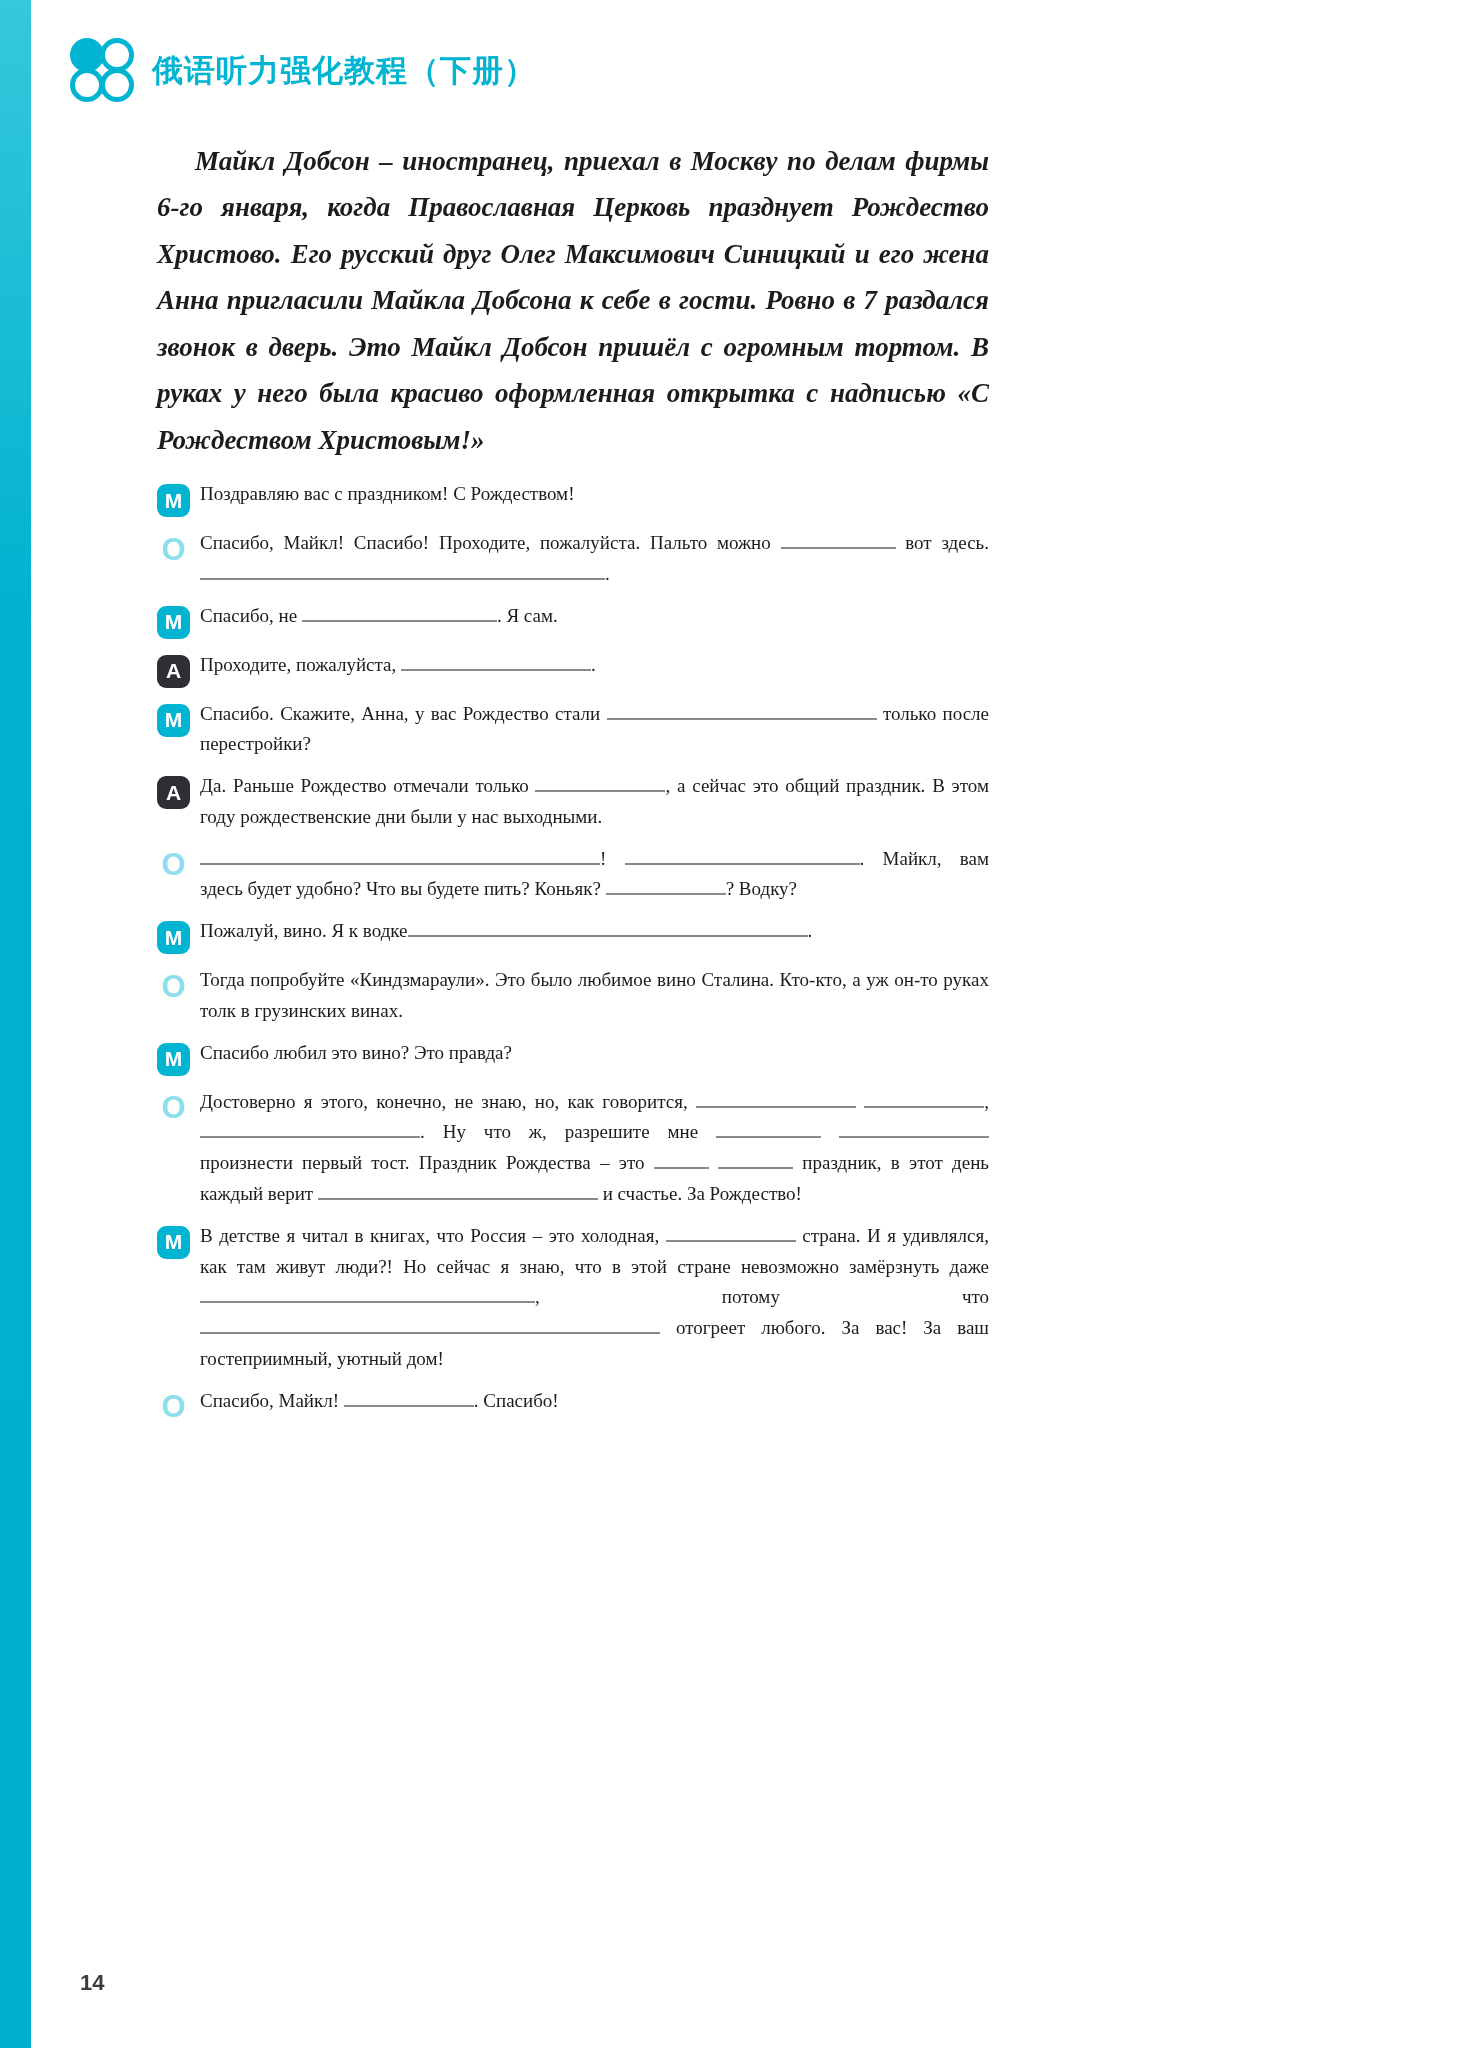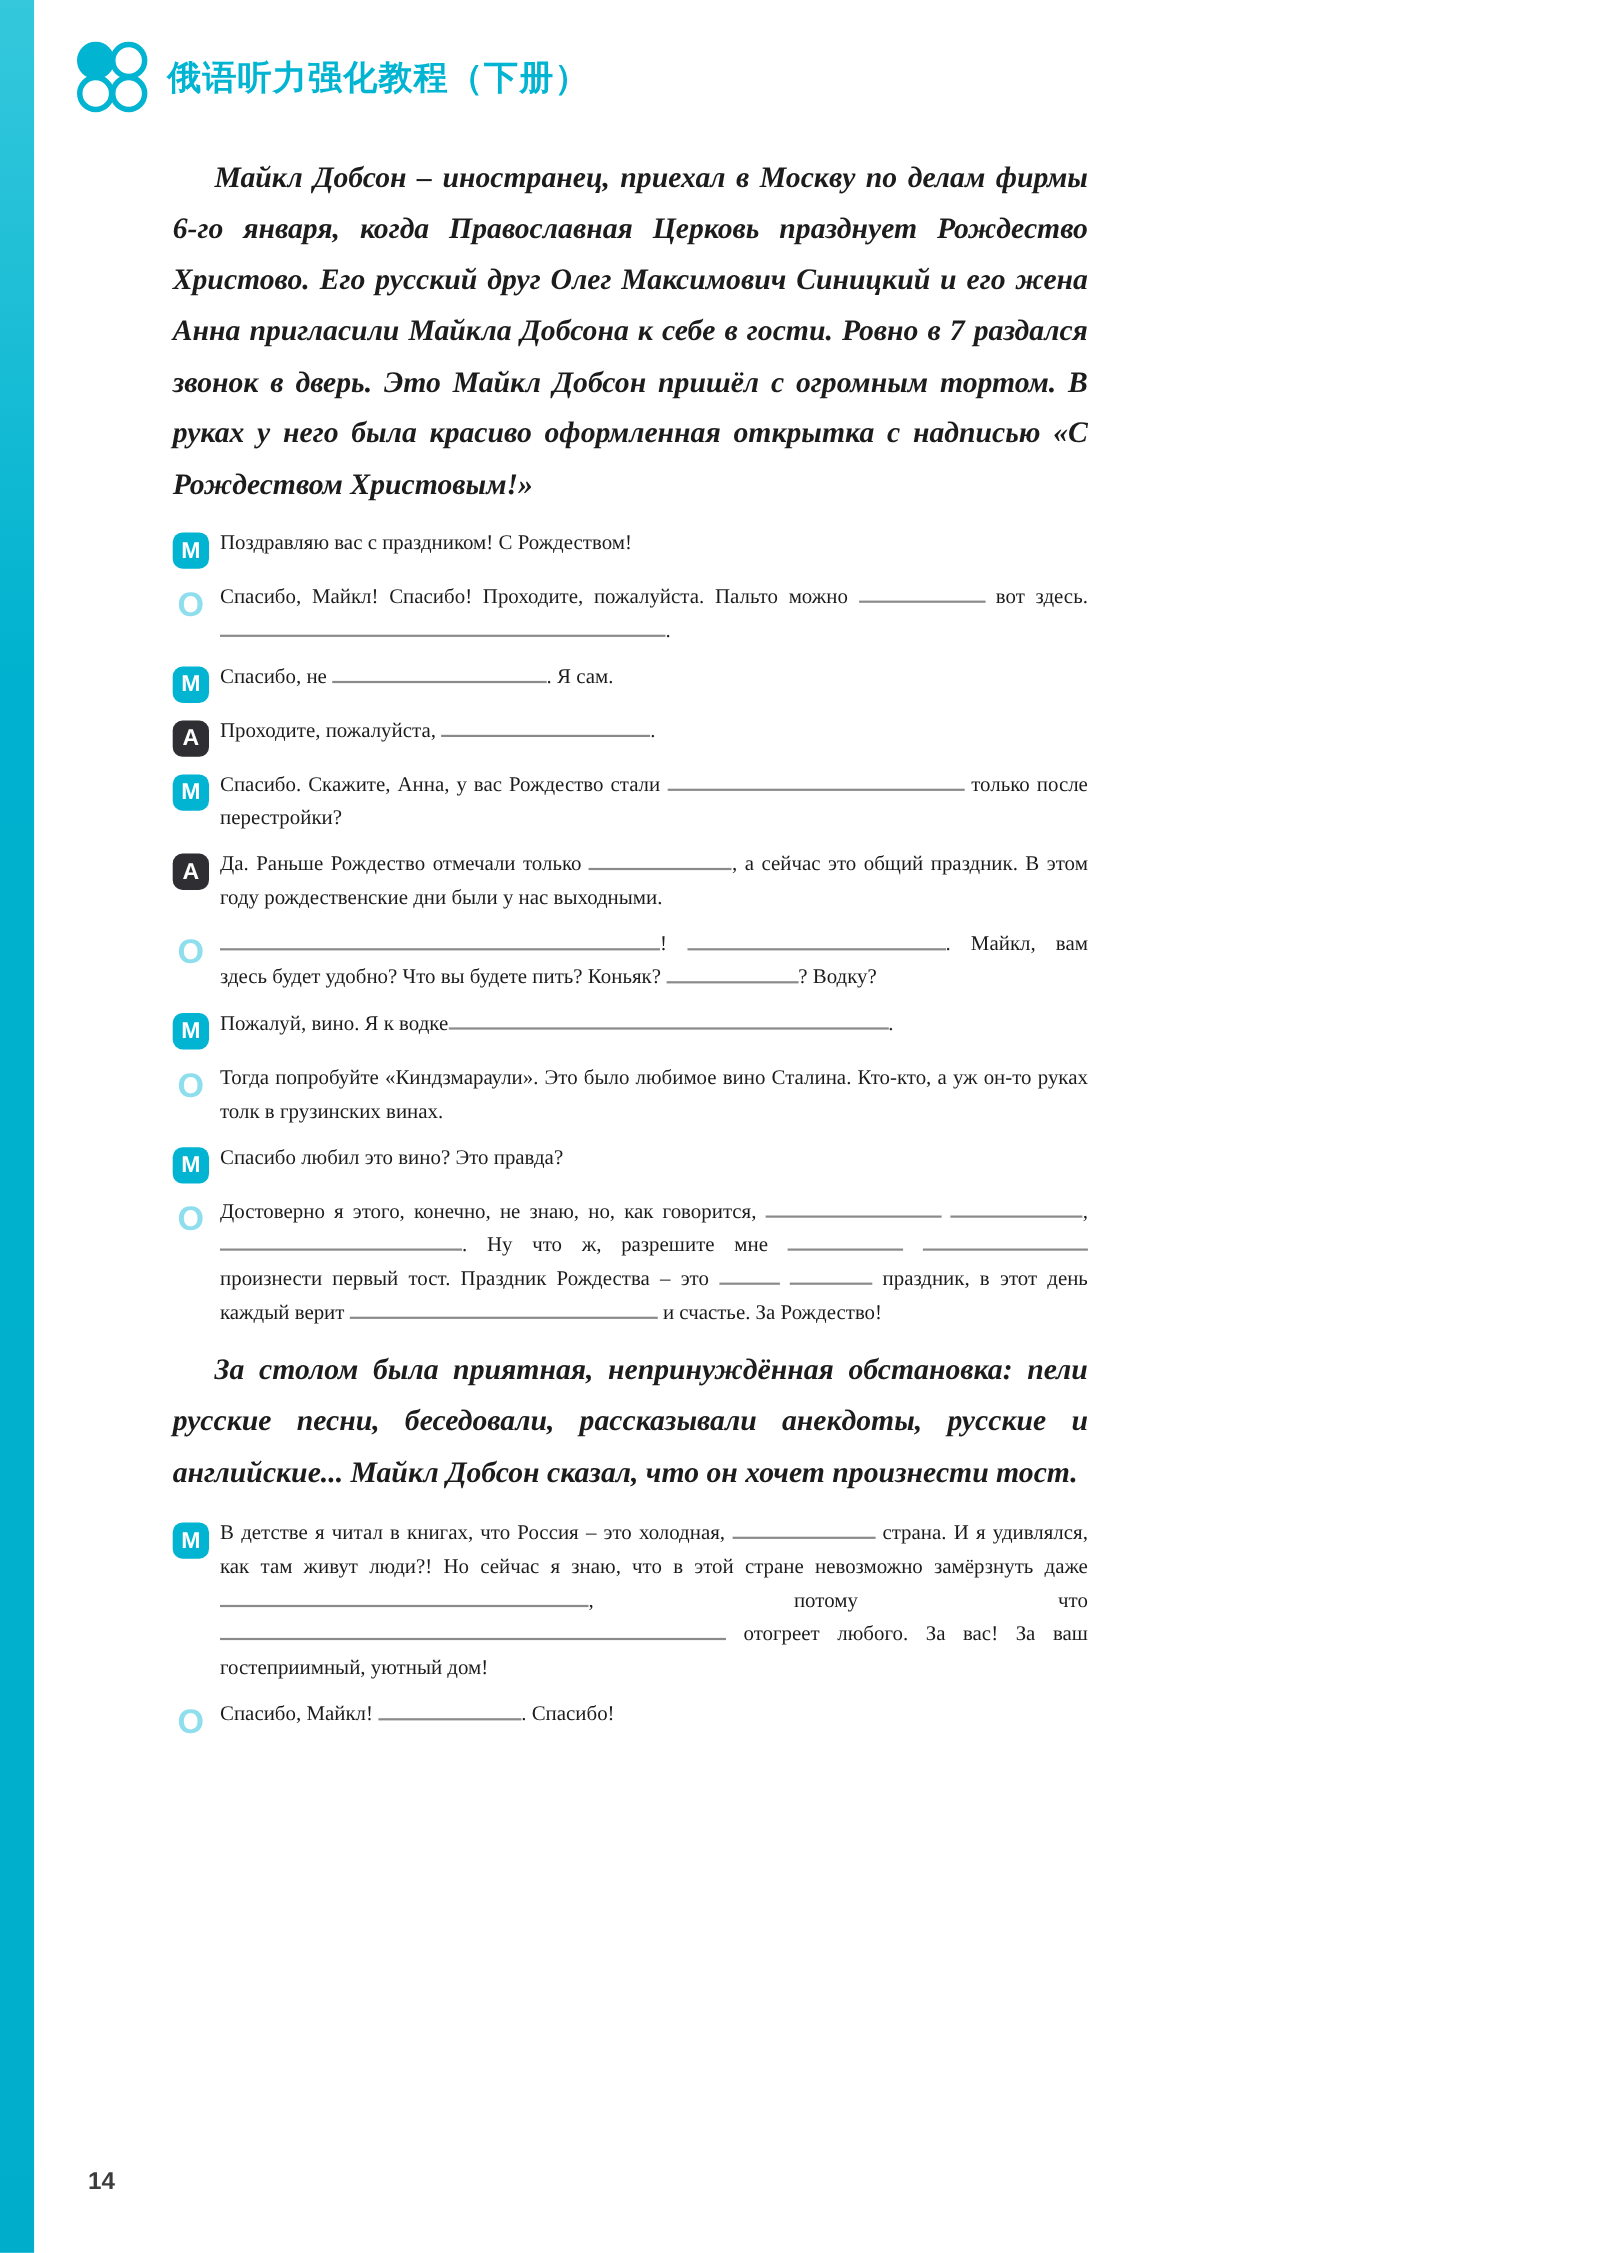--- a/index.html
+++ b/index.html
@@ -114,21 +114,20 @@
         <p class="dlg-text">Тогда попробуйте «Киндзмараули». Это было любимое вино Сталина. Кто-кто, а уж он-то руках толк в грузинских винах.</p>
       </div>
       <div class="dlg-row">
         <span class="badge badge-m">M</span>
         <p class="dlg-text">Спасибо любил это вино? Это правда?</p>
       </div>
       <div class="dlg-row">
         <span class="badge badge-o">O</span>
         <p class="dlg-text">Достоверно я этого, конечно, не знаю, но, как говорится, <span class="blank" style="width: 160px;"></span> <span class="blank" style="width: 120px;"></span>, <span class="blank" style="width: 220px;"></span>. Ну что ж, разрешите мне <span class="blank" style="width: 105px;"></span> <span class="blank" style="width: 150px;"></span> произнести первый тост. Праздник Рождества – это <span class="blank" style="width: 55px;"></span> <span class="blank" style="width: 75px;"></span> праздник, в этот день каждый верит <span class="blank" style="width: 280px;"></span> и счастье. За Рождество!</p>
       </div>
-      <p class="narration">За столом была приятная, непринуждённая обстановка: пели русские песни, беседовали, рассказывали анекдоты, русские и английские... Майкл Добсон сказал, что он хочет произнести тост.</p>
       <div class="dlg-row">
         <span class="badge badge-m">M</span>
         <p class="dlg-text">В детстве я читал в книгах, что Россия – это холодная, <span class="blank" style="width: 130px;"></span> страна. И я удивлялся, как там живут люди?! Но сейчас я знаю, что в этой стране невозможно замёрзнуть даже <span class="blank" style="width: 335px;"></span>, потому что <span class="blank" style="width: 460px;"></span> отогреет любого. За вас! За ваш гостеприимный, уютный дом!</p>
       </div>
       <div class="dlg-row">
         <span class="badge badge-o">O</span>
         <p class="dlg-text">Спасибо, Майкл! <span class="blank" style="width: 130px;"></span>. Спасибо!</p>
       </div>
     </div>
 </main>

